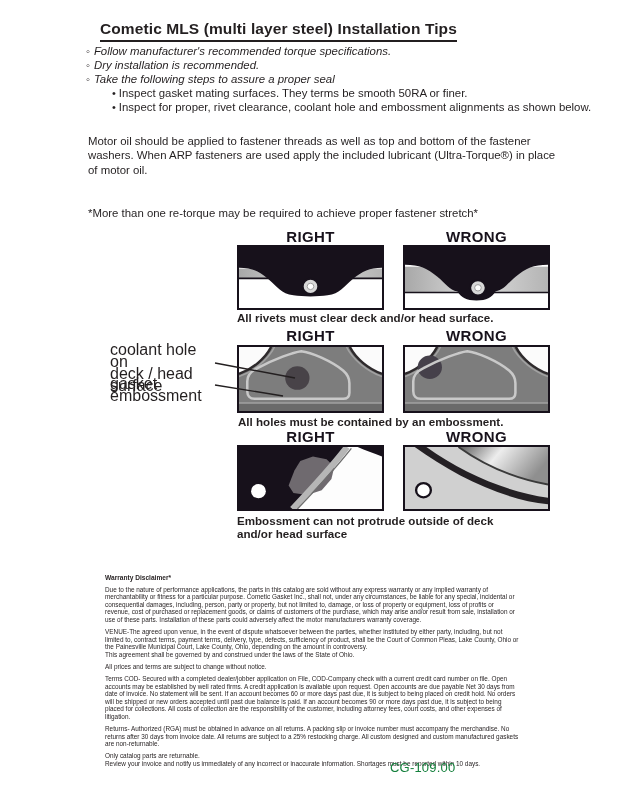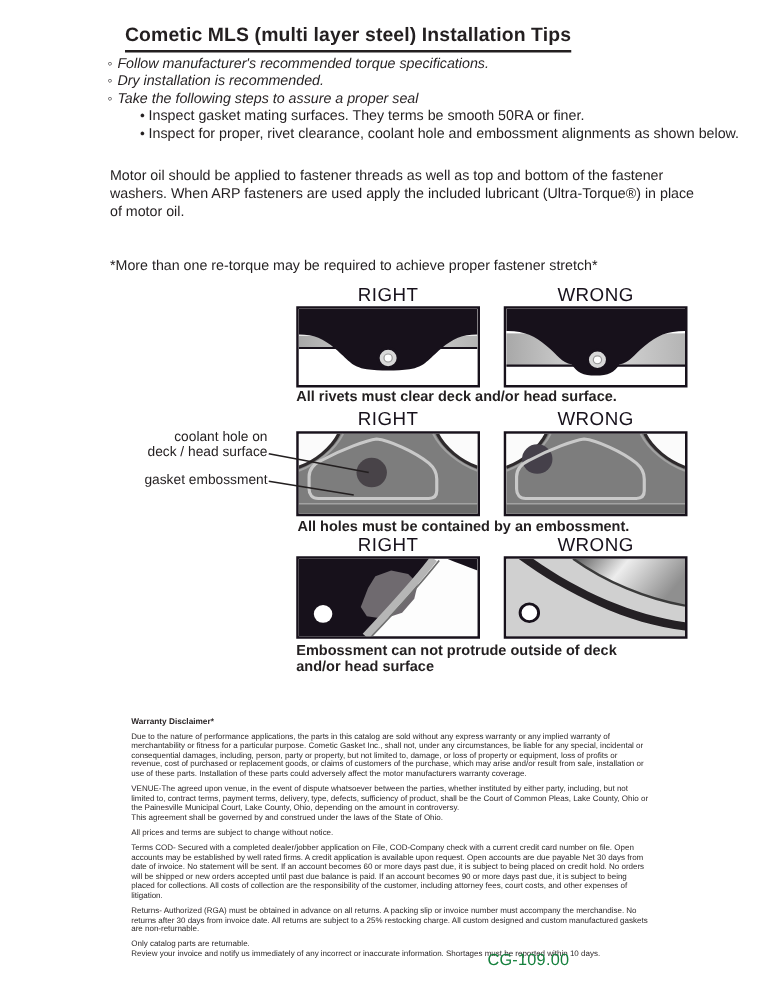--- a/index.html
+++ b/index.html
@@ -16,26 +16,26 @@
 
   .b, .sb { font-size:11.4px; white-space:nowrap; }
   .b { left:86px;font-style:italic; }
   .sb { left:112px; }
   .marker-open::before  { content:"◦"; font-size:11px; margin-right:4px; }
   .marker-fill::before  { content:"•"; font-size:11px; margin-right:3px; }
 
   .h2 { left:88px; top:117px; font-size:13px; font-weight:700; }
   .para { left:88px; width:472px; font-size:11.4px; line-height:14.4px; }
 
-  .dlabel { width:147px; text-align:center; font-size:15px; letter-spacing:0.4px; color:#17111b; }
+  .dlabel { width:147px; text-align:center; font-size:15px; letter-spacing:0.4px; color:#17111b;font-weight:bold; }
   .panel  { border:2.5px solid #17111b; box-sizing:border-box; width:147px; background:#fff; }
   .panel svg { display:block; width:100%; height:100%; }
   .cap { font-size:11.6px; font-weight:700; line-height:12.8px; }
 
-  .callout { font-size:11px; line-height:12px; text-align:right; width:104px; left:110px; }
+  .callout { font-size:16px; line-height:12px; text-align:left; width:104px; left:110px; }
 
   .legal { left:105px; top:574px; width:414px; font-size:6.4px; line-height:7.6px; color:#2b2627; }
   .legal .lh { font-weight:700; font-size:6.6px; margin:0 0 4px 0; }
   .legal p { margin:0 0 4.5px 0; }
 
   .doccode { left:390px; top:760px; font-size:13px; letter-spacing:0.2px; color:#15803d; }
 
   .leaders { pointer-events:none; z-index:5; }
 </style>
 </head>

